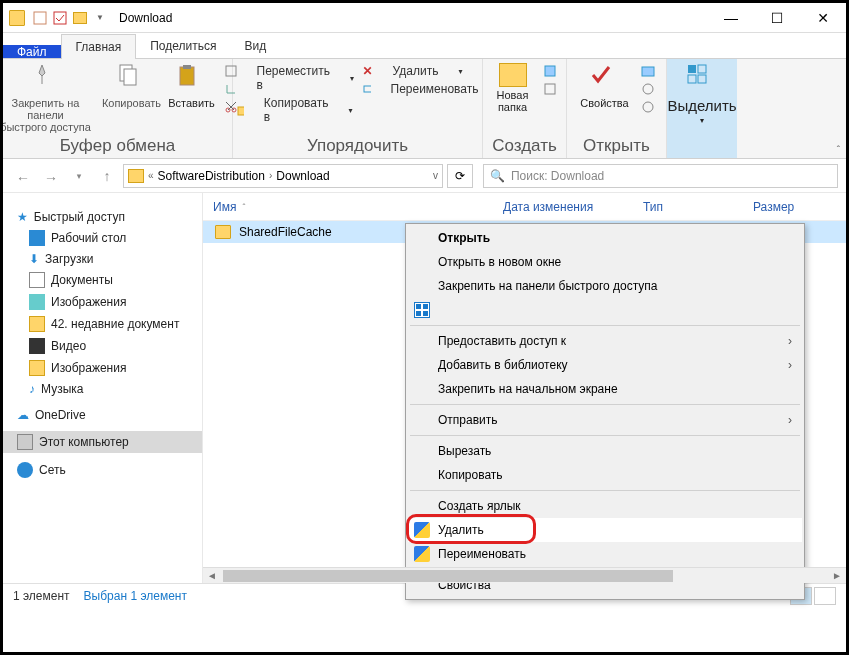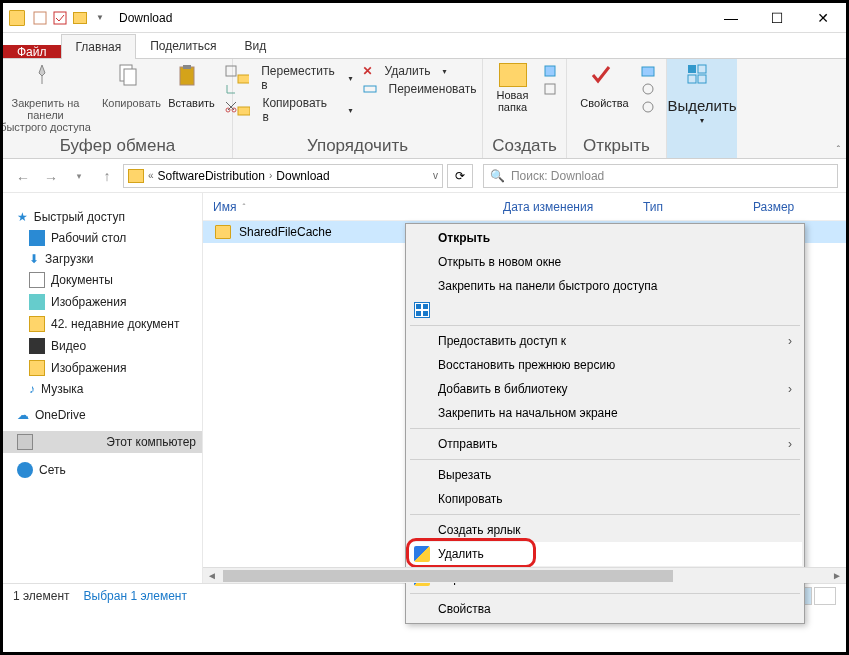--- a/index.html
+++ b/index.html
@@ -7,45 +7,45 @@
   .outer { border: 3px solid #000; width: 849px; height: 655px; position: relative; overflow: hidden; background: #fff; }
   .titlebar { height: 30px; display: flex; align-items: center; padding-left: 6px; border-bottom: 1px solid #ddd; }
   .titlebar .folder-ico { width: 16px; height: 16px; background: #ffd56a; border: 1px solid #d4a31a; border-radius: 1px; margin-right: 6px; }
   .titlebar .qat { display: flex; gap: 2px; align-items: center; }
   .titlebar .qat .qa { width: 18px; height: 18px; display: flex; align-items: center; justify-content: center; }
   .titlebar .title { margin-left: 10px; }
   .winctrl { margin-left: auto; display: flex; }
   .winctrl div { width: 46px; height: 30px; display: flex; align-items: center; justify-content: center; font-size: 14px; }
   .tabs { height: 26px; display: flex; align-items: stretch; border-bottom: 1px solid #d0d0d0; }
   .tab { padding: 0 14px; display: flex; align-items: center; color: #333; }
-  .tab.file { background: #b91c1c; color: #fff; margin-top: 12px; }
+  .tab.file { background: #1d4ed8; color: #fff; margin-top: 12px; }
   .tab.active { background: #f5f5f5; border-top: 1px solid #d0d0d0; border-left: 1px solid #d0d0d0; border-right: 1px solid #d0d0d0; position: relative; top: 1px; }
   .ribbon { height: 100px; background: #f5f5f5; border-bottom: 1px solid #d0d0d0; display: flex; position: relative; }
   .rgroup { border-right: 1px solid #e0e0e0; padding: 4px 6px 2px; display: flex; flex-direction: column; align-items: center; justify-content: space-between; }
   .rrow { display: flex; gap: 6px; }
   .rbig { width: 60px; display: flex; flex-direction: column; align-items: center; text-align: center; gap: 2px; color: #555; }
   .rbig .ico { width: 32px; height: 32px; }
   .rbig.enabled { color: #222; }
   .rlabel { color: #555; font-size: 17px; text-align: right; margin-top: 2px; }
   .mini { display: flex; flex-direction: column; gap: 2px; }
-  .mini div { display: flex; align-items: center; gap: 12px; font-size: 11px; color: #333; padding: 1px 2px; }
+  .mini div { display: flex; align-items: center; gap: 20px; font-size: 11px; color: #333; padding: 1px 2px; }
   .highlight-group { background: #cde6f7; }
   .collapse { position: absolute; right: 6px; bottom: 2px; font-size: 10px; color: #666; }
   .navrow { height: 34px; display: flex; align-items: center; padding: 0 8px; gap: 4px; border-bottom: 1px solid #e8e8e8; }
   .navbtn { width: 24px; height: 24px; display: flex; align-items: center; justify-content: center; color: #888; font-size: 14px; }
   .addr { flex: 0 0 auto; width: 320px; height: 24px; border: 1px solid #ccc; display: flex; align-items: center; padding: 0 4px; gap: 4px; }
   .chev { color: #666; font-size: 10px; }
   .refresh { width: 26px; height: 24px; border: 1px solid #ccc; display: flex; align-items: center; justify-content: center; }
   .search { flex: 1; height: 24px; border: 1px solid #ccc; display: flex; align-items: center; padding: 0 6px; color: #888; gap: 6px; margin-left: 6px; }
   .body { display: flex; height: 390px; }
   .nav { width: 200px; border-right: 1px solid #e8e8e8; padding: 8px 0; overflow: hidden; }
   .nav-item { display: flex; align-items: center; gap: 6px; padding: 3px 6px 3px 26px; color: #222; }
   .nav-item.top { padding-left: 14px; font-weight: 400; margin-top: 6px; }
   .nav-item .ni { width: 16px; height: 16px; }
-  .nav-item.sel { background: #d9d9d9; justify-content: space-between; }
+  .nav-item.sel { background: #d9d9d9; }
   .content { flex: 1; position: relative; }
   .cols { height: 28px; display: flex; align-items: center; border-bottom: 1px solid #eee; color: #2a5db0; font-size: 12px; }
   .col { padding: 0 10px; display: flex; align-items: center; gap: 6px; }
   .col.name { width: 290px; }
   .col.date { width: 140px; }
   .col.type { width: 110px; }
   .frow { height: 22px; display: flex; align-items: center; background: #cce8ff; padding-left: 12px; gap: 8px; }
   .frow .fold { width: 16px; height: 14px; background: #ffd56a; border: 1px solid #d4a31a; border-radius: 1px; }
   .ctx { position: absolute; left: 202px; top: 30px; width: 400px; background: #f0f0f0; border: 1px solid #a0a0a0; box-shadow: 2px 2px 6px rgba(0,0,0,0.25); padding: 2px; }
   .ctx-item { height: 24px; display: flex; align-items: center; padding: 0 26px 0 30px; position: relative; color: #000; }
@@ -350,21 +350,20 @@
                 <rect x="1" y="8" width="5" height="5" fill="#1979ca"></rect>
                 <rect x="8" y="8" width="5" height="5" fill="#1979ca"></rect>
               </svg>
             </div>
           </div>
         <div class="ctx-sep"></div>
         <div class="ctx-item">
             <span>Предоставить доступ к</span>
             <span class="arr">›</span>
           </div>
-        <div class="ctx-item">Восстановить прежнюю версию</div>
         <div class="ctx-item">
             <span>Добавить в библиотеку</span>
             <span class="arr">›</span>
           </div>
         <div class="ctx-item">Закрепить на начальном экране</div>
         <div class="ctx-sep"></div>
         <div class="ctx-item">
             <span>Отправить</span>
             <span class="arr">›</span>
           </div>

